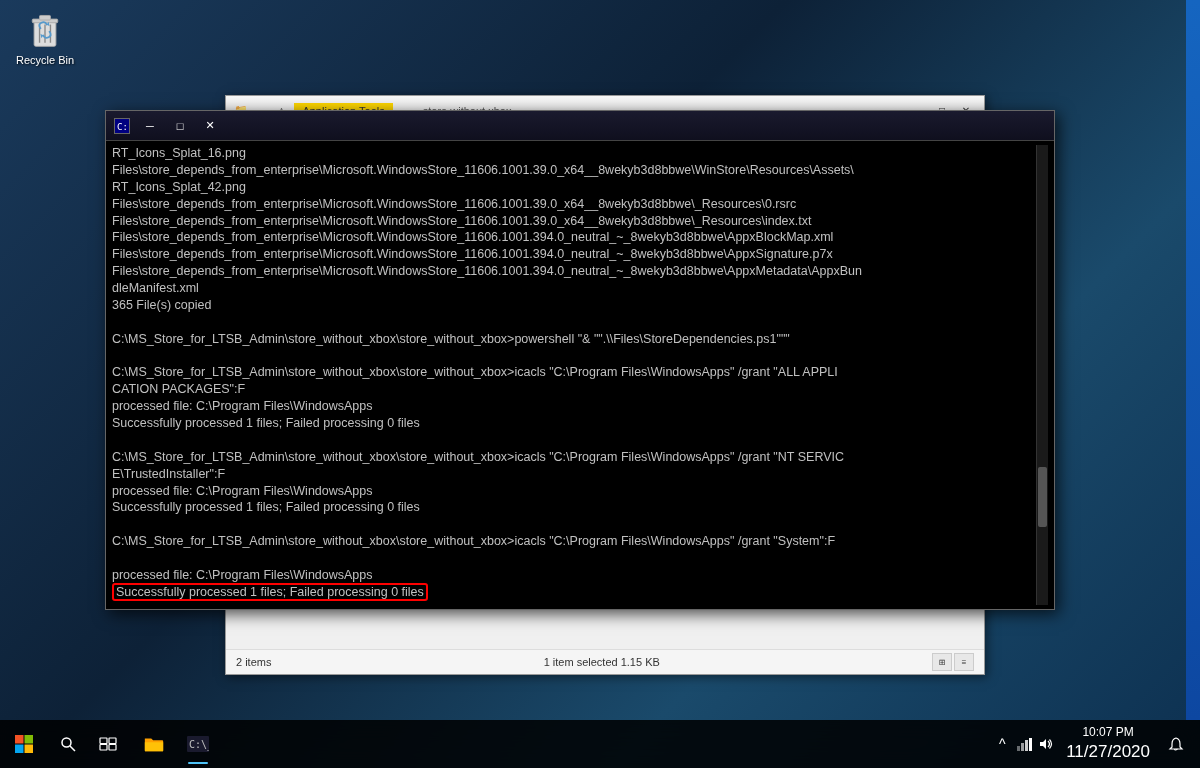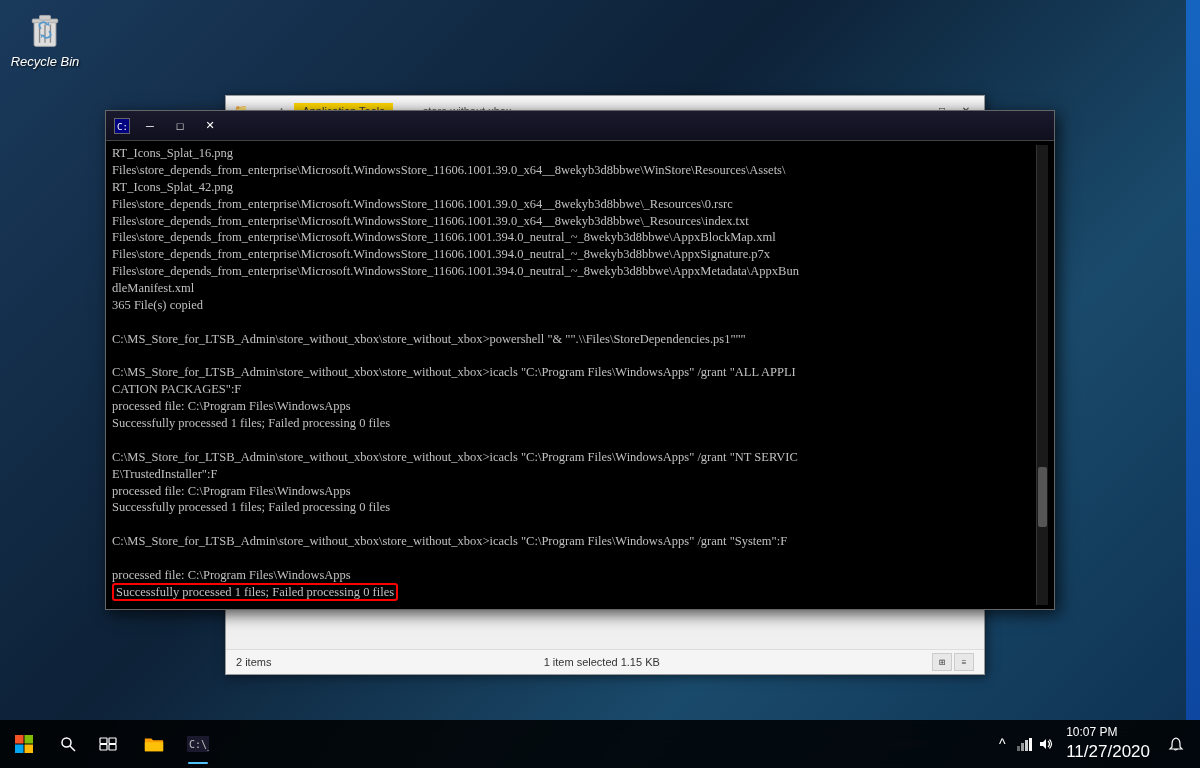--- a/index.html
+++ b/index.html
@@ -34,23 +34,22 @@
       text-align: center;
       width: 70px;
     }
     .recycle-bin-icon {
       width: 40px;
       height: 40px;
       margin-bottom: 4px;
     }
     .recycle-bin-label {
       color: white;
-      font-size: 13px;
+      font-size: 11px;
       text-shadow: 1px 1px 2px rgba(0,0,0,0.8);
-      font-style: italic;
     }
 
     
     .file-explorer {
       position: absolute;
       top: 95px;
       left: 225px;
       width: 760px;
       height: 580px;
       background: #f0f0f0;
@@ -199,21 +198,21 @@
     .cmd-body {
       flex: 1;
       padding: 4px 6px;
       overflow: hidden;
       display: flex;
       position: relative;
     }
     .cmd-content {
       flex: 1;
       overflow: hidden;
-      font-family: Liberation Serif, serif;
+      font-family: Liberation Sans, sans-serif;
       font-size: 12.5px;
       color: #c0c0c0;
       line-height: 1.35;
       white-space: pre;
     }
     .cmd-scrollbar {
       width: 12px;
       background: #1a1a1a;
       border-left: 1px solid #333;
       position: relative;
@@ -302,21 +301,21 @@
     .taskbar-right {
       margin-left: auto;
       display: flex;
       align-items: center;
       gap: 4px;
       padding-right: 8px;
       color: white;
       font-size: 11px;
     }
     .taskbar-clock {
-      text-align: left;
+      text-align: center;
       line-height: 1.3;
       cursor: pointer;
       padding: 4px 6px;
     }
     .clock-time {
       font-size: 12px;
       display: block;
     }
     .clock-date {
       font-size: 17px;

